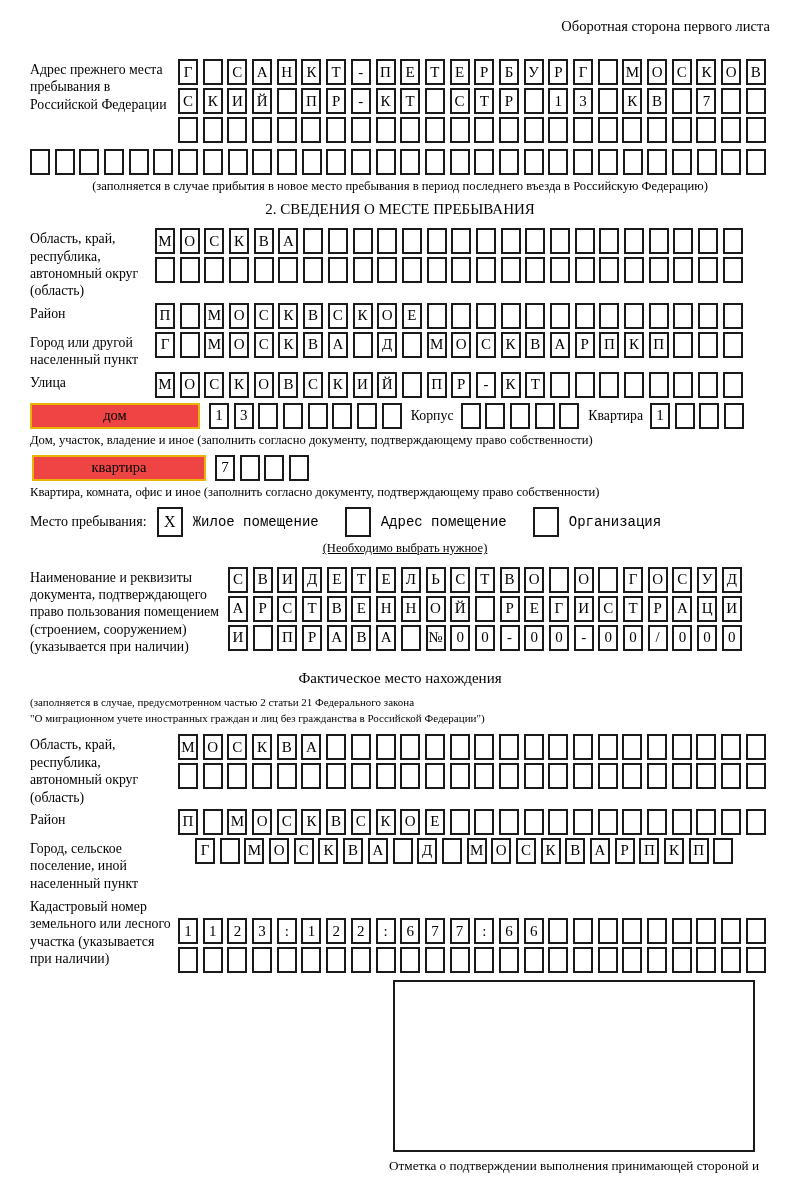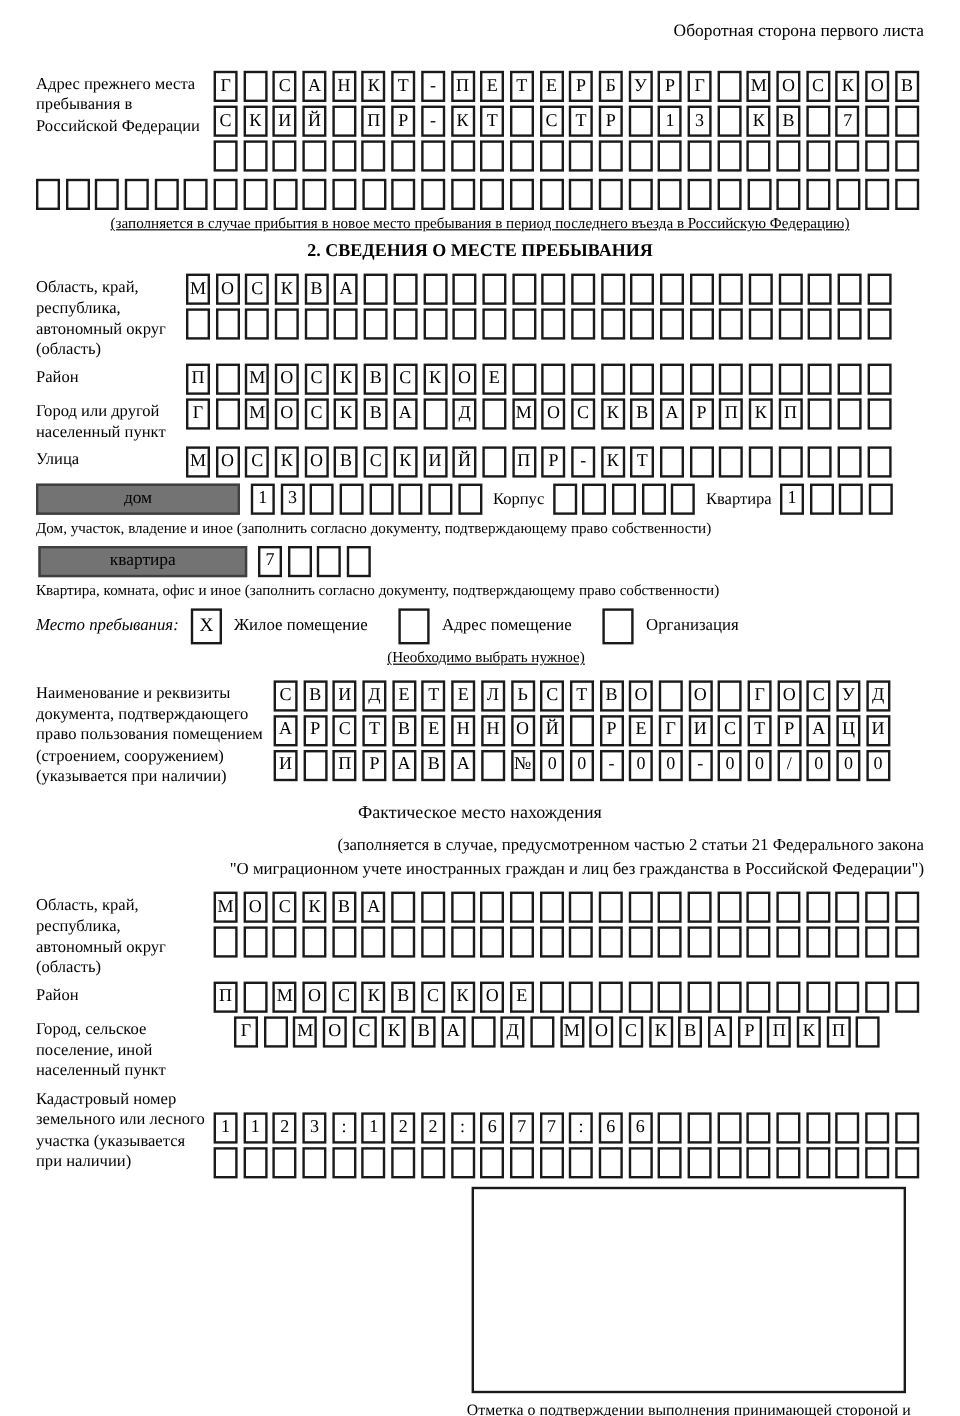--- a/index.html
+++ b/index.html
@@ -9,37 +9,37 @@
   .frow{display:flex;align-items:flex-start;margin-bottom:3px;}
   .flabel{font-size:13.8px;line-height:1.26;padding-top:2px;box-sizing:border-box;padding-right:6px;}
   .w148{flex:0 0 148px;}
   .w125{flex:0 0 125px;}
   .w165{flex:0 0 165px;}
   .w198{flex:0 0 198px;}
   .rows > .cells{margin-bottom:3px;}
   .cells{display:flex;gap:4.7px;}
   .cell{flex:0 0 20px;width:20px;height:26px;box-sizing:border-box;border:2px solid #1a1a1a;
         display:inline-flex;align-items:center;justify-content:center;font-size:15px;line-height:1;background:#fff;}
-  .widebox{box-sizing:border-box;height:26px;border:2px solid #404040;display:flex;align-items:center;
-        justify-content:center;font-size:14.5px;background:#737373;}
+  .widebox{box-sizing:border-box;height:26px;border:2px solid #eab308;display:flex;align-items:center;
+        justify-content:center;font-size:14.5px;background:#ef4444;}
   .dom-box{width:170px;margin-right:9px;}
   .kv-box{width:174px;margin-right:9px;margin-left:2px;}
   .inline-label{font-size:13.8px;line-height:26px;padding:0 7px 0 9px;white-space:nowrap;}
   .note{font-size:12.6px;margin:3px 0 7px 0;line-height:1.3;}
-  .center{text-align:center;text-decoration:underline;}
-  .sec-title{font-size:15px;font-weight:bold;text-align:center;margin:6px 0 10px 0;}
+  .center{text-align:center;}
+  .sec-title{font-size:15px;font-weight:normal;text-align:center;margin:6px 0 10px 0;}
   .checkbox{box-sizing:border-box;width:26px;height:30px;border:2px solid #1a1a1a;display:inline-flex;
         align-items:center;justify-content:center;font-size:16px;background:#fff;}
   .stay-row{align-items:center;margin-top:6px;}
-  .stay-label{font-size:14px;margin-right:10px;font-style:italic;}
-  .opt-label{font-size:14px;margin:0 26px 0 10px;}
+  .stay-label{font-size:14px;margin-right:10px;}
+  .opt-label{font-size:14px;margin:0 26px 0 10px;font-family:Liberation Mono, monospace;}
   .opt-label:last-child{margin-right:0;}
   .stay-note{text-align:center;padding-left:10px;margin:2px 0 10px 0;text-decoration:underline;}
   .actual-title{font-size:15px;font-weight:normal;text-align:center;margin:14px 0 8px 0;}
-  .actual-note{font-size:14px;text-align:right;line-height:1.45;margin-bottom:8px;}
+  .actual-note{font-size:11px;text-align:left;line-height:1.45;margin-bottom:8px;}
   .stamp-wrap{width:392px;margin-left:auto;margin-top:4px;}
   .stamp-box{box-sizing:border-box;width:362px;height:172px;border:2px solid #1a1a1a;margin:0 auto;background:#fff;}
   .stamp-note{font-size:13.2px;line-height:1.5;text-align:center;margin-top:4px;}
   .mb0{margin-bottom:0;}
 </style>
 </head>
 <body>
 
 <div class="page">
 

